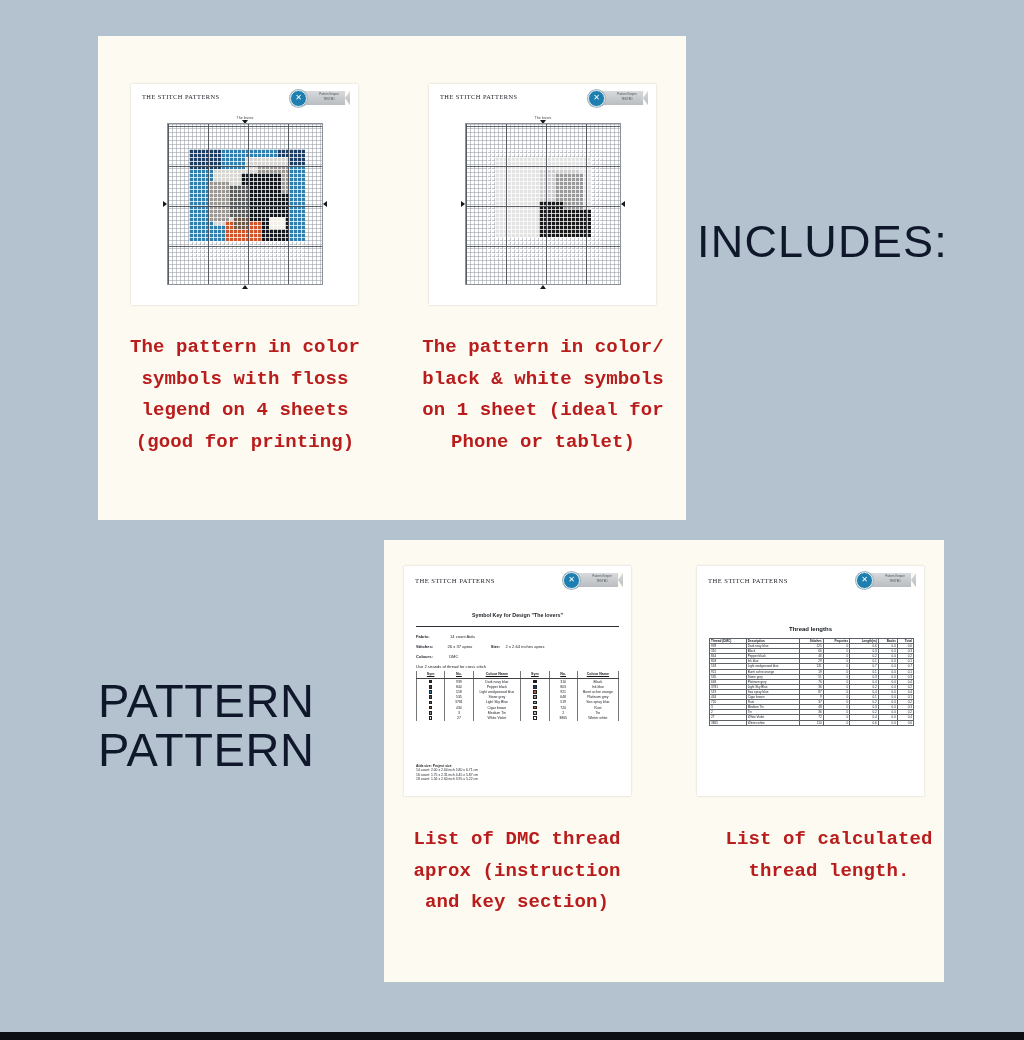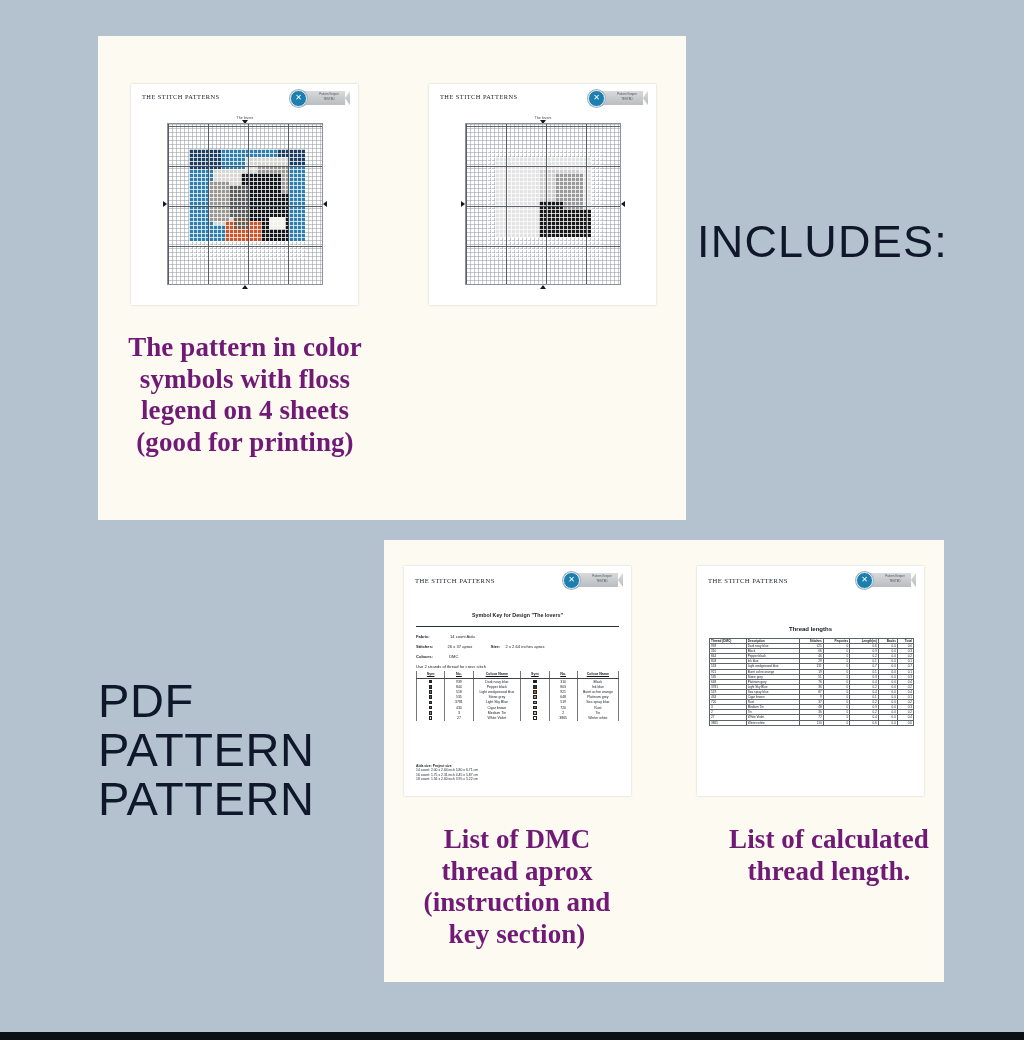--- a/index.html
+++ b/index.html
@@ -128,23 +128,23 @@
   }
   .tl-wrap { position: absolute; left: 12px; right: 10px; top: 72px; }
   .tl-wrap table { width: 100%; border-collapse: collapse; font-size: 3.1px; font-family: "Liberation Sans", sans-serif; }
   .tl-wrap th, .tl-wrap td { border: .5px solid #5d6268; padding: 0 1px; color: #191d23; line-height: 4.1px; height: 4.1px; }
   .tl-wrap th { font-weight: bold; text-align: left; }
   .tl-wrap th.r, .tl-wrap td.r { text-align: right; }
   .tl-wrap td.desc { text-align: left; }
 
   
   .caption {
-    position: absolute; text-align: center; color: #701a75;
-    font-family: Liberation Serif, serif; font-weight: bold;
-    font-size: 27px; line-height: 31.5px; letter-spacing: .1px;
+    position: absolute; text-align: center; color: #b91c1c;
+    font-family: Liberation Mono, monospace; font-weight: bold;
+    font-size: 19px; line-height: 31.5px; letter-spacing: .1px;
   }
   #cap-1 { left: 126px; top: 332px; width: 238px; }
   #cap-2 { left: 420px; top: 332px; width: 246px; }
   #cap-3 { left: 404px; top: 824px; width: 226px; }
   #cap-4 { left: 708px; top: 824px; width: 242px; }
 
   
   .hero {
     position: absolute; color: #0f172a;
     font-family: Liberation Sans, sans-serif; font-weight: normal;
@@ -227,20 +227,21 @@
             <div class="px" style="left: 68px; top: 24px; width: 28px; height: 36px; background: rgb(154, 154, 154);"></div>
             <div class="px" style="left: 52px; top: 52px; width: 24px; height: 36px; background: rgb(26, 26, 26);"></div>
             <div class="px" style="left: 76px; top: 60px; width: 28px; height: 28px; background: rgb(26, 26, 26);"></div>
             <div class="stitchmask"></div>
           </div>
       </div>
     </div>
   </div>
 
   <div class="caption" id="cap-1">The pattern in color symbols with floss legend on 4 sheets (good for printing)</div>
+  <div class="caption" id="cap-2">The pattern in color/ black &amp; white symbols on 1 sheet (ideal for Phone or tablet)</div>
 
   <div class="hero" id="hero-includes">INCLUDES:</div>
 
   <div class="panel" id="panel-bottom"></div>
 
   <div class="sheet" id="sheet-3">
     <div class="sheet-head">
       <div class="sheet-title">THE STITCH PATTERNS</div>
       <div class="badge">
         <div class="ribbon"></div>
@@ -534,19 +535,18 @@
             </tr>
           </tbody>
       </table>
     </div>
   </div>
 
   <div class="caption" id="cap-3">List of DMC thread aprox (instruction and key section)</div>
   <div class="caption" id="cap-4">List of calculated thread length.</div>
 
   <div class="hero" id="hero-pdf">
-    <div>PDF</div>
     <div>PATTERN</div>
     <div>PATTERN</div>
   </div>
 
   <div class="bottom-rule"></div>
 </div>
 
 </body></html>

